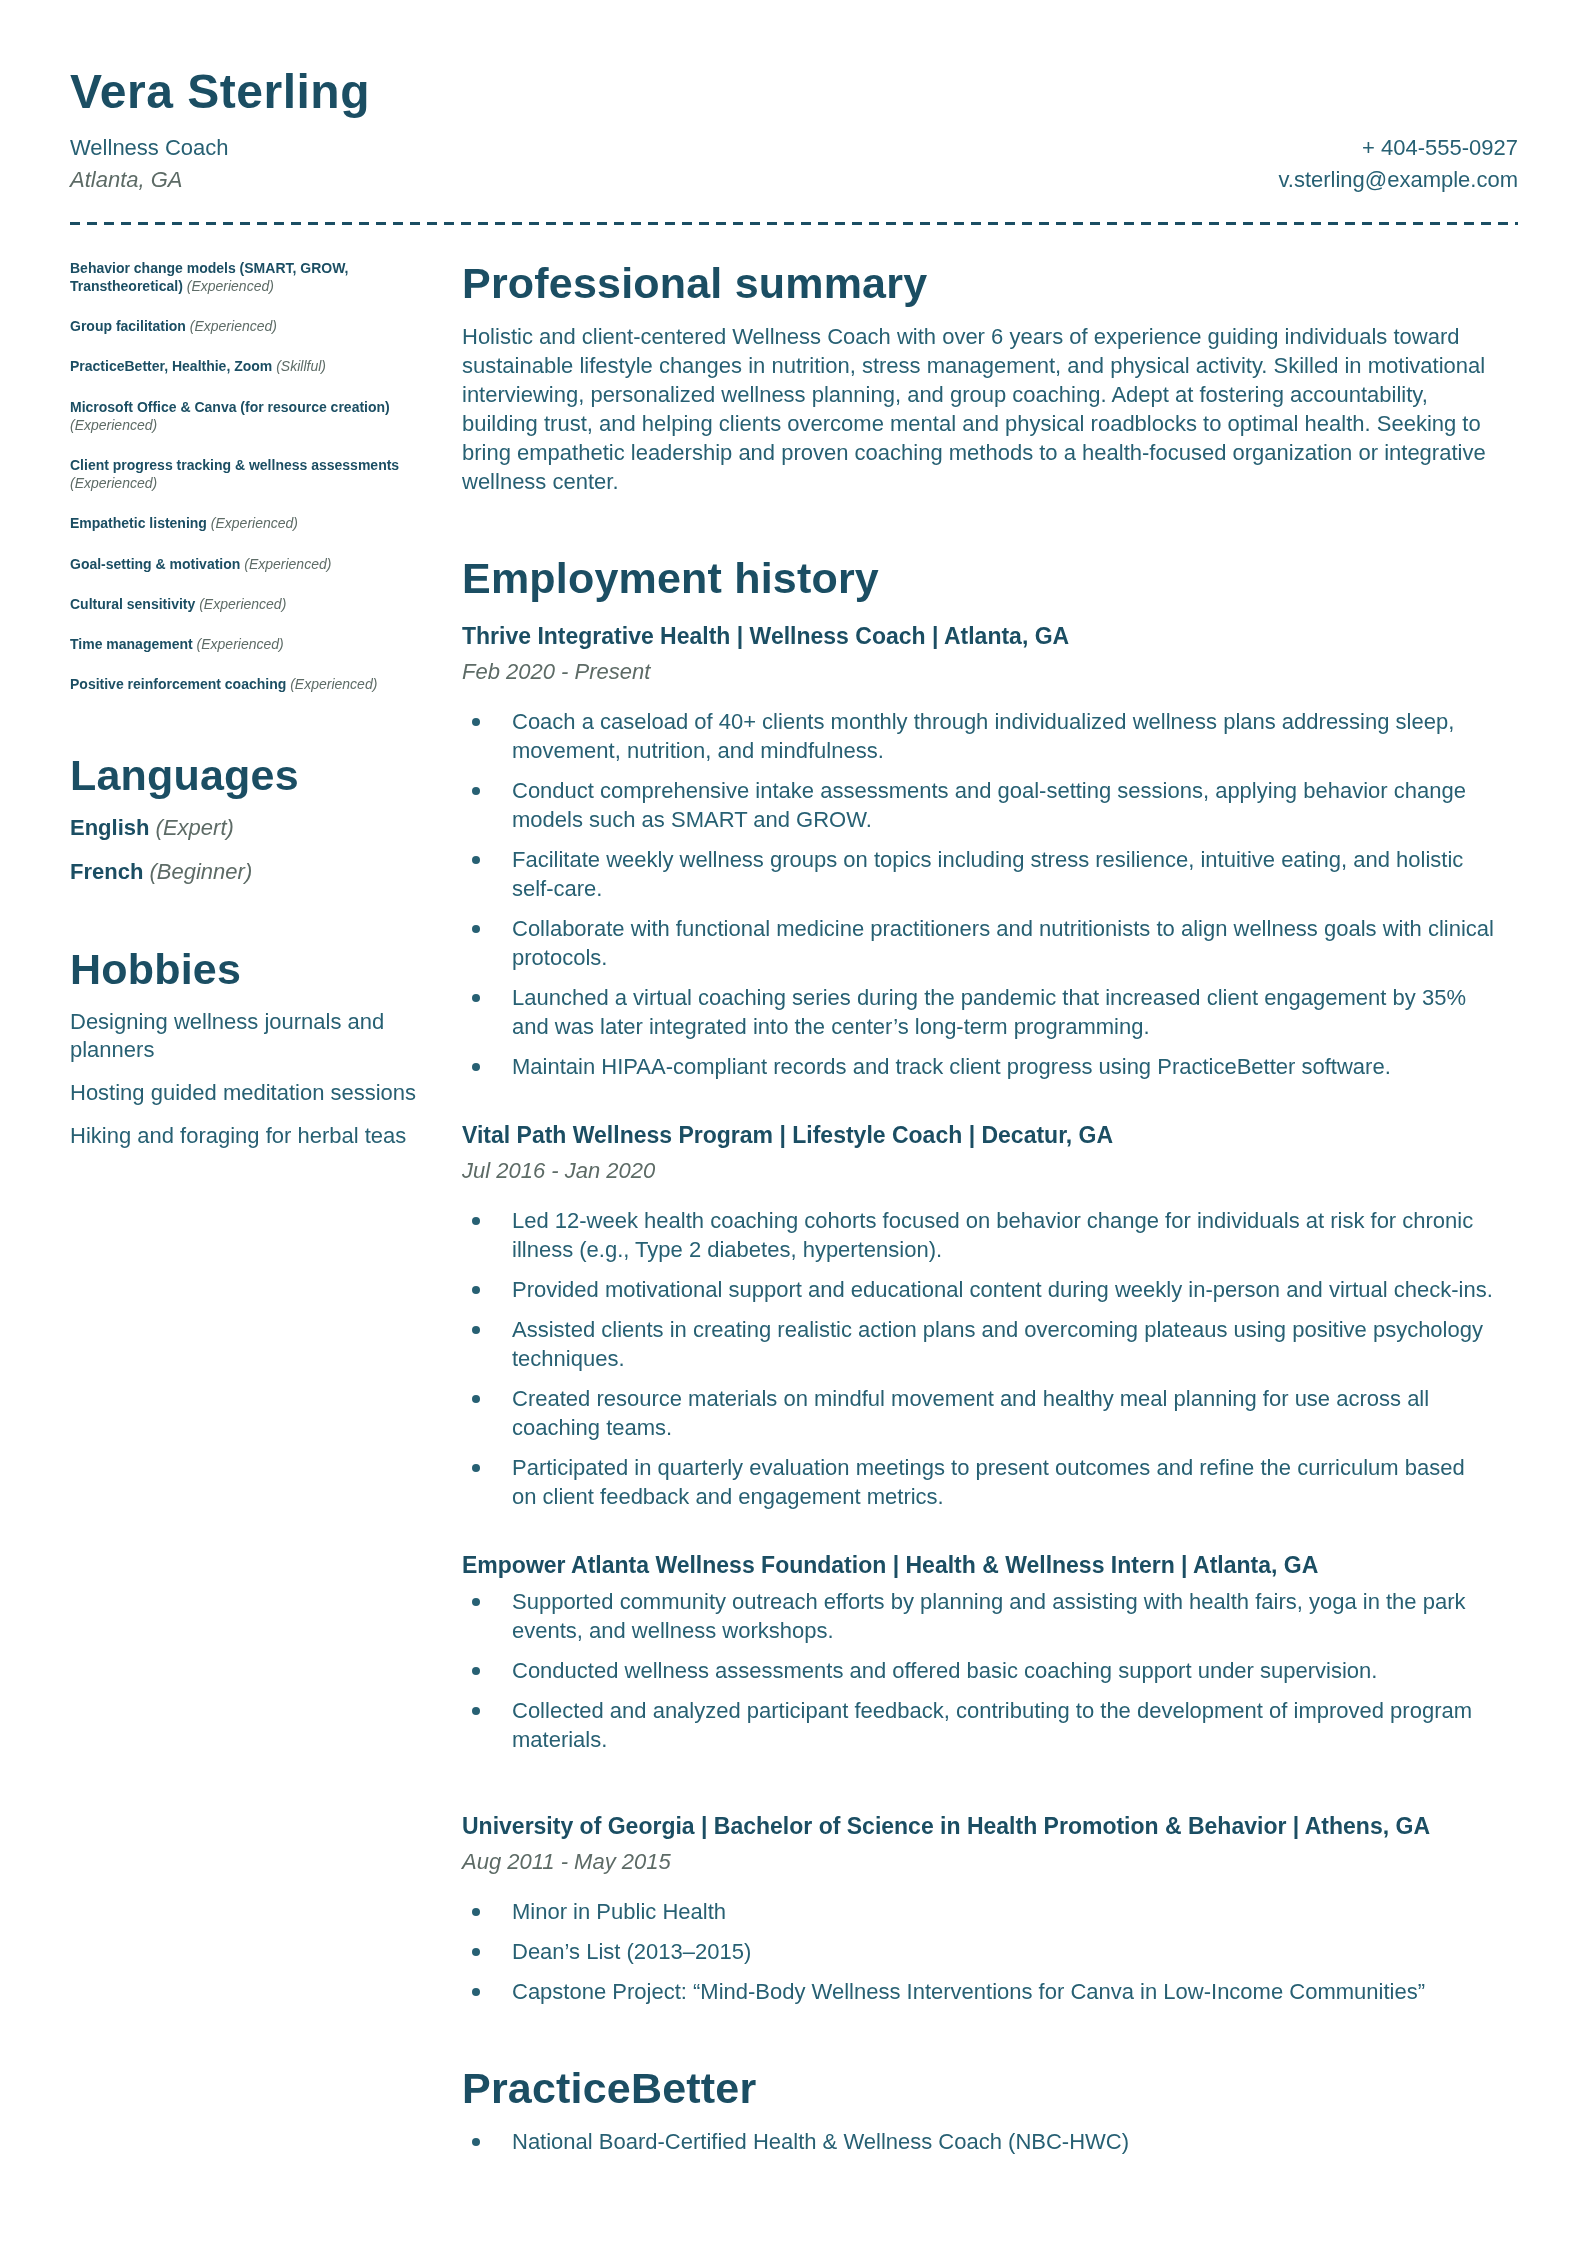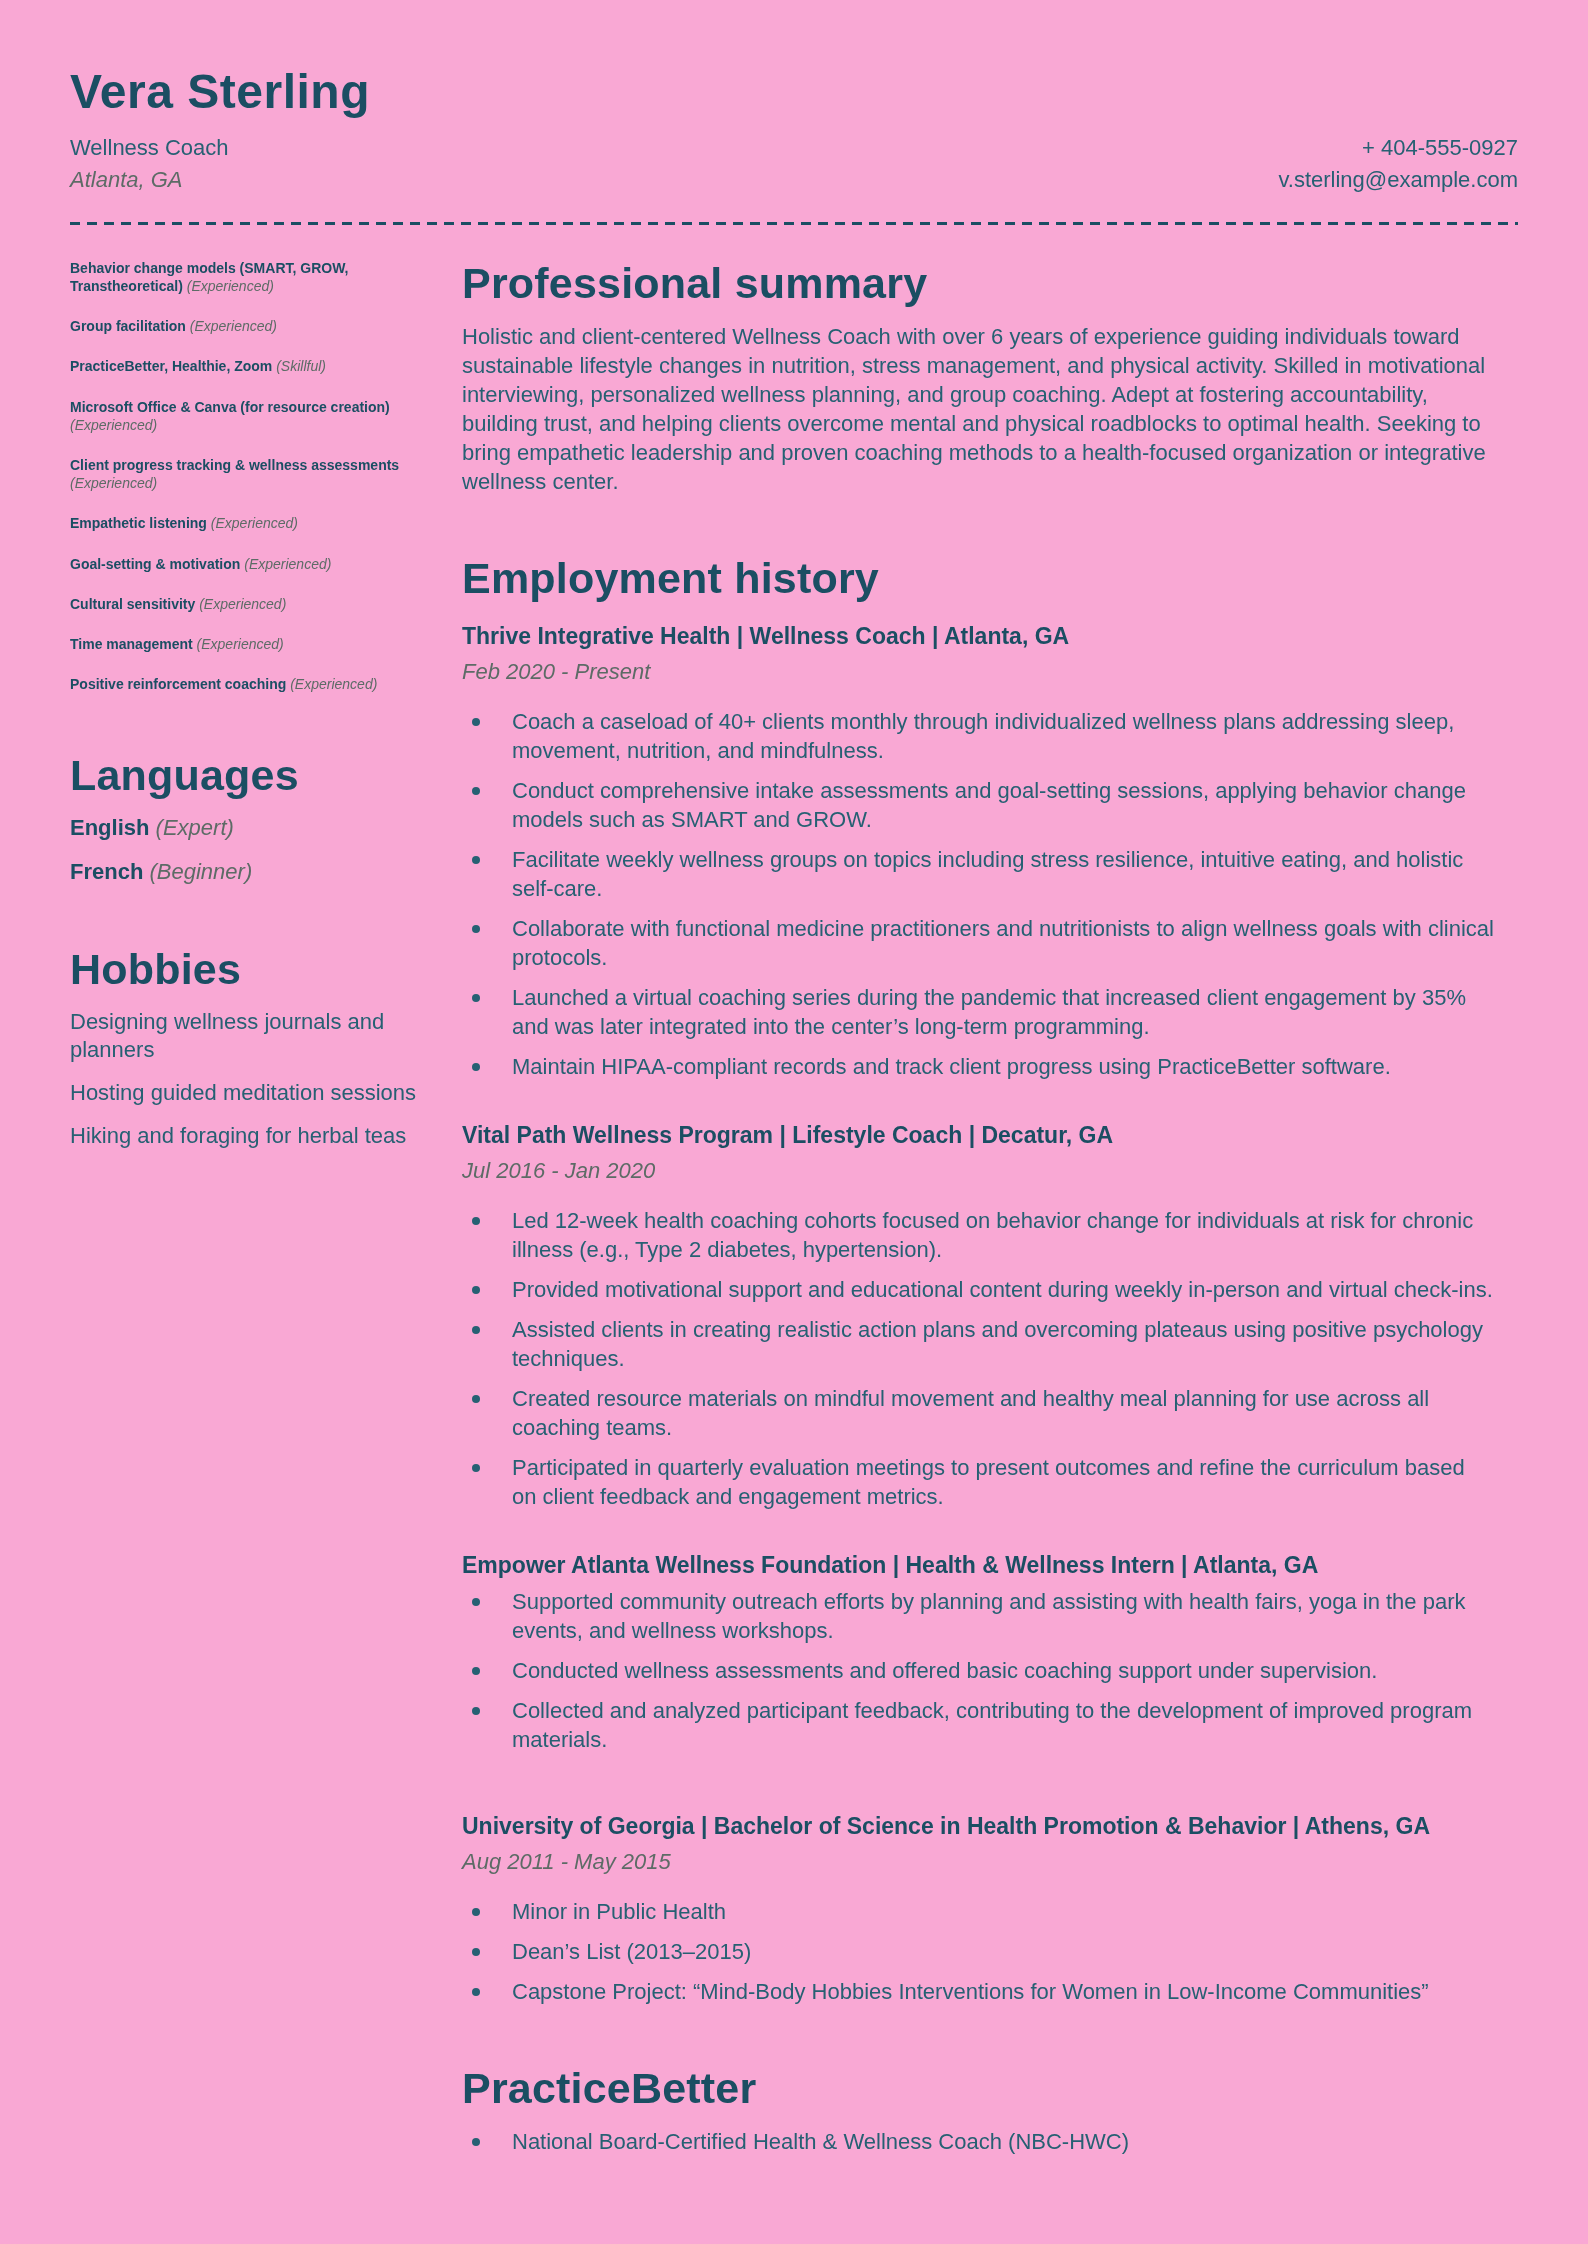--- a/index.html
+++ b/index.html
@@ -1,19 +1,19 @@
 <!DOCTYPE html>
 <html><head>
 <meta charset="utf-8">
 <style>
   * { margin:0; padding:0; box-sizing:border-box; }
   html,body { background:#e7f1d2; }
   .page {
     width:1588px; height:2244px; margin:0 auto;
-    background:#f9a8d4;
+    background:#ffffff;
     padding:66px 70px 0 70px;
     font-family:"Liberation Sans", sans-serif;
     color:#276073;
     overflow:hidden;
   }
   
   .name { font-size:48px; font-weight:bold; color:#1b4e63; line-height:1.08; letter-spacing:0.5px; }
   .contact-row { display:flex; justify-content:space-between; align-items:baseline; font-size:22px; line-height:32px; }
   .contact-row.first { margin-top:14px;gap:48px; }
   .job-title-text { color:#276073; }
@@ -172,21 +172,21 @@
       </section>
 
       <section class="sec">
         <div class="job first">
           <div class="job-heading">University of Georgia | Bachelor of Science in Health Promotion &amp; Behavior | Athens, GA</div>
           <div class="date-line">Aug 2011 - May 2015</div>
           <ul class="bullets">
 
           <li>Minor in Public Health</li>
               <li>Dean’s List (2013–2015)</li>
-              <li>Capstone Project: “Mind-Body Hobbies Interventions for Women in Low-Income Communities”</li>
+              <li>Capstone Project: “Mind-Body Wellness Interventions for Canva in Low-Income Communities”</li>
             </ul>
         </div>
       </section>
 
       <section class="sec">
         <h2>PracticeBetter</h2>
         <ul class="bullets">
 
         <li>National Board-Certified Health &amp; Wellness Coach (NBC-HWC)</li>
           </ul>

